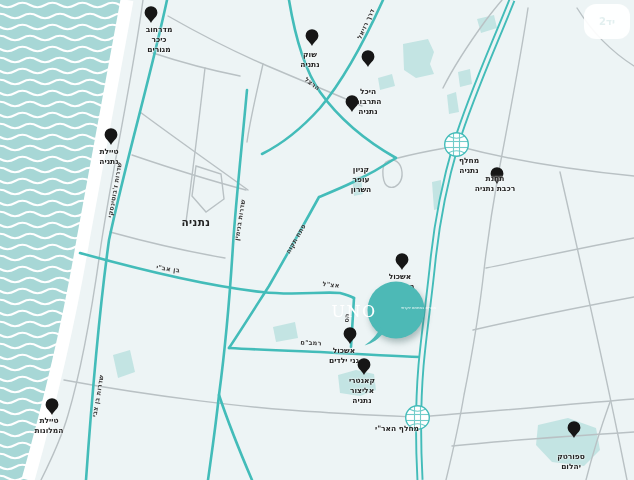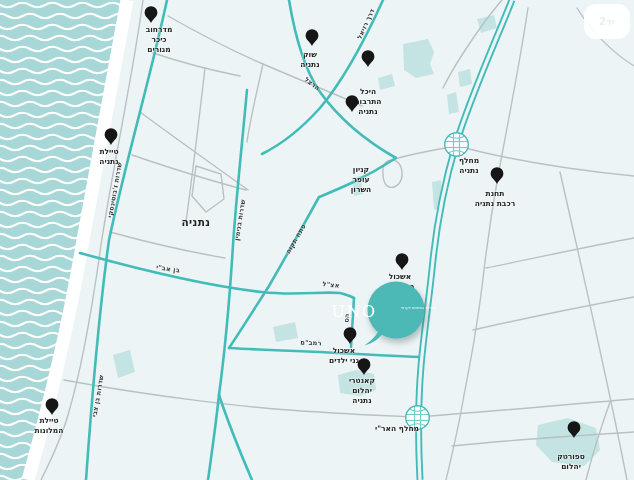--- a/index.html
+++ b/index.html
@@ -161,37 +161,37 @@
             <line x1="-11.4" y1="-3" x2="11.4" y2="-3"></line>
             <line x1="-11.4" y1="3" x2="11.4" y2="3"></line>
             <path d="M-8.4,-8.4 Q0,-4 8.4,-8.4 M-8.4,8.4 Q0,4 8.4,8.4"></path>
           </g>
         </svg></div>
       <div class="poi-label" style="left: 469px; top: 156px;">מחלף
 נתניה</div>
       <div class="marker" style="left: 490px; top: 167px;"><svg width="14" height="18" viewBox="-7 -9 14 18">
           <path d="M0,8 C-1.8,4 -6.4,2 -6.4,-2.4 A6.4,6.4 0 1 1 6.4,-2.4 C6.4,2 1.8,4 0,8 Z" fill="#161616"></path>
         </svg></div>
-      <div class="poi-label" style="left: 495px; top: 189px;">תחנת
+      <div class="poi-label" style="left: 495px; top: 174px;">תחנת
 רכבת נתניה</div>
       <div class="marker" style="left: 395px; top: 253px;"><svg width="14" height="18" viewBox="-7 -9 14 18">
           <path d="M0,8 C-1.8,4 -6.4,2 -6.4,-2.4 A6.4,6.4 0 1 1 6.4,-2.4 C6.4,2 1.8,4 0,8 Z" fill="#161616"></path>
         </svg></div>
       <div class="poi-label" style="left: 400px; top: 272px;">אשכול
 בתי ספר</div>
       <div class="marker" style="left: 343px; top: 327px;"><svg width="14" height="18" viewBox="-7 -9 14 18">
           <path d="M0,8 C-1.8,4 -6.4,2 -6.4,-2.4 A6.4,6.4 0 1 1 6.4,-2.4 C6.4,2 1.8,4 0,8 Z" fill="#161616"></path>
         </svg></div>
       <div class="poi-label" style="left: 344px; top: 346px;">אשכול
 גני ילדים</div>
       <div class="marker" style="left: 357px; top: 358px;"><svg width="14" height="18" viewBox="-7 -9 14 18">
           <path d="M0,8 C-1.8,4 -6.4,2 -6.4,-2.4 A6.4,6.4 0 1 1 6.4,-2.4 C6.4,2 1.8,4 0,8 Z" fill="#161616"></path>
         </svg></div>
       <div class="poi-label" style="left: 362px; top: 376px;">קאנטרי
-יהלום
+אליצור
 נתניה</div>
       <div class="marker" style="left: 45px; top: 398px;"><svg width="14" height="18" viewBox="-7 -9 14 18">
           <path d="M0,8 C-1.8,4 -6.4,2 -6.4,-2.4 A6.4,6.4 0 1 1 6.4,-2.4 C6.4,2 1.8,4 0,8 Z" fill="#161616"></path>
         </svg></div>
       <div class="poi-label" style="left: 49px; top: 416px;">טיילת
 המלונות</div>
       <div class="marker" style="left: 403.5px; top: 403.5px;"><svg width="27" height="27" viewBox="-13.5 -13.5 27 27">
           <circle r="11.8" fill="#ffffff" stroke="#43bcb9" stroke-width="1.4"></circle>
           <g stroke="#43bcb9" stroke-width="1.1" fill="none" opacity="0.75">
             <line x1="-3" y1="-11.4" x2="-3" y2="11.4"></line>

